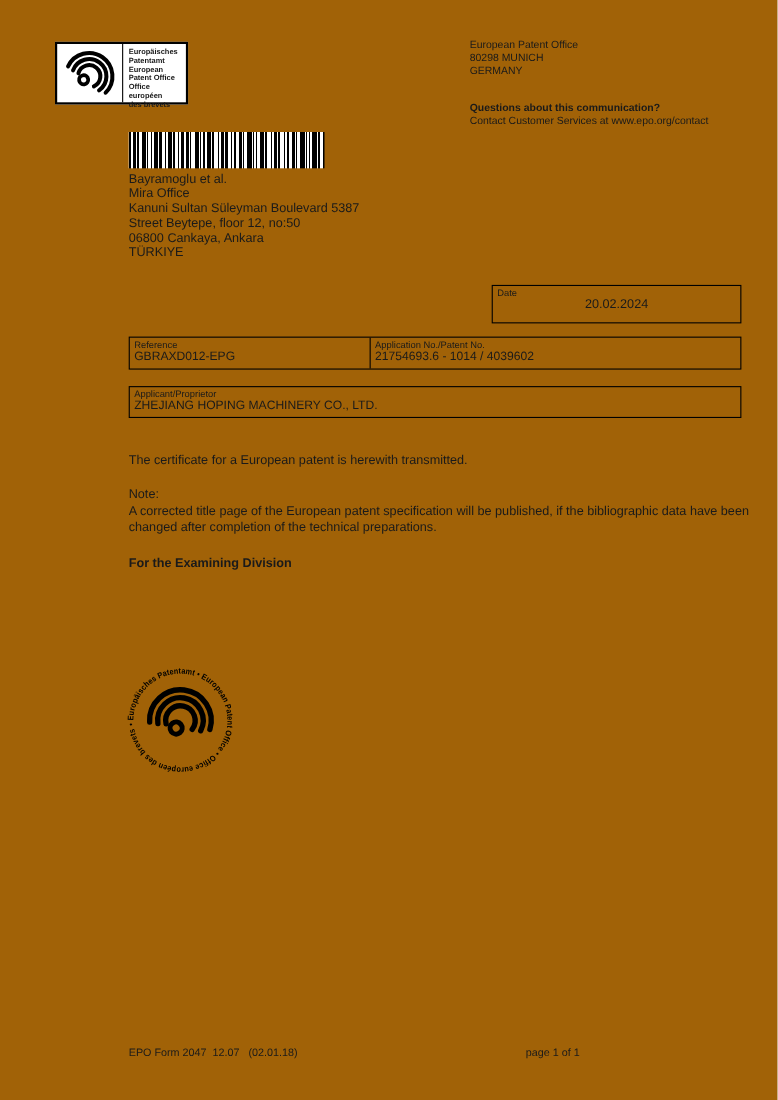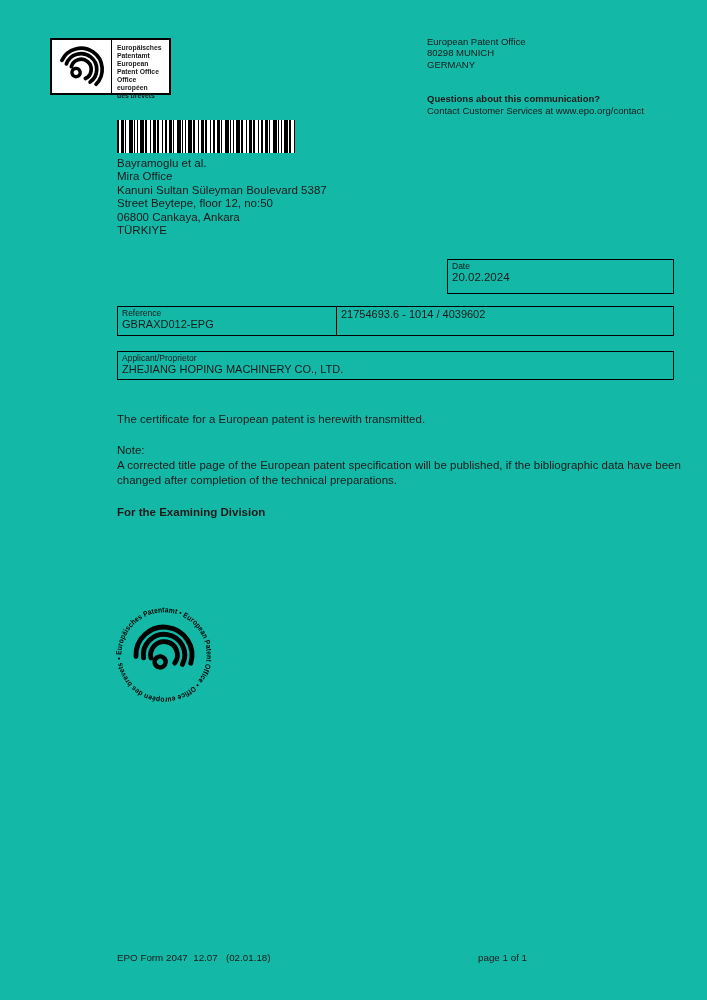--- a/index.html
+++ b/index.html
@@ -1,20 +1,20 @@
 <!DOCTYPE html>
 <html><head>
 <meta charset="utf-8">
 <style>
   * { margin:0; padding:0; box-sizing:border-box; }
   html,body { background:#f4f4f4; }
   body { font-family:"Liberation Sans","DejaVu Sans",sans-serif; color:#1a1a1a; }
   .page {
     position:relative; width:707px; height:1000px; margin:0 auto;
-    background:#14b8a6; outline:1px solid #d9d9d9; overflow:hidden;
+    background:#a16207; outline:1px solid #d9d9d9; overflow:hidden;
   }
 
   
   .logo-box {
     position:absolute; left:50px; top:38px; width:121px; height:57px;
     border:2px solid #000; display:flex; background:#fff;
   }
   .logo-box .swirl-cell { width:60px; border-right:1.5px solid #000; display:flex; align-items:center; justify-content:center; }
   .logo-box .text-cell { flex:1; padding:4px 2px 3px 5px; display:flex; flex-direction:column; justify-content:space-between; }
   .logo-box .lang-group { font-size:6.8px; font-weight:bold; line-height:1.18; letter-spacing:0; }
@@ -42,21 +42,21 @@
       #000 45px,#000 46px,#fff 46px,#fff 48px);
   }
   .recipient { position:absolute; left:117px; top:157px; font-size:11.5px; line-height:13.4px; }
 
   
   .date-box {
     position:absolute; left:447px; top:259px; width:227px; height:35px;
     border:1.5px solid #000; padding:1px 4px;
   }
   .date-box .box-label { font-size:8.5px; line-height:10px; }
-  .date-box .box-value { font-size:11.5px; text-align:left; margin-top:0px; }
+  .date-box .box-value { font-size:11.5px; text-align:center; margin-top:0px; }
 
   
   .ref-table { position:absolute; left:117px; top:306px; width:557px; }
   .ref-row1 { border:1.5px solid #000; display:flex; }
   .ref-cell { padding:1px 4px 3px 4px; }
   .ref-cell.c1 { width:219px; border-right:1.5px solid #000; }
   .ref-cell.c2 { flex:1; }
   .ref-row2 { border:1.5px solid #000; margin-top:15px; padding:1px 4px 3px 4px; }
   .box-label { font-size:8.5px; line-height:10px; }
   .box-value { font-size:11px; line-height:13.5px; }
@@ -142,20 +142,21 @@
     <div class="box-value">20.02.2024</div>
   </div>
 
   <div class="ref-table">
     <div class="ref-row1">
       <div class="ref-cell c1">
         <div class="box-label">Reference</div>
         <div class="box-value">GBRAXD012-EPG</div>
       </div>
       <div class="ref-cell c2">
+        <div class="box-label">Application No./Patent No.</div>
         <div class="box-value">21754693.6 - 1014 / 4039602</div>
       </div>
     </div>
     <div class="ref-row2">
       <div class="box-label">Applicant/Proprietor</div>
       <div class="box-value">ZHEJIANG HOPING MACHINERY CO., LTD.</div>
     </div>
   </div>
 
   <div class="body-text">

